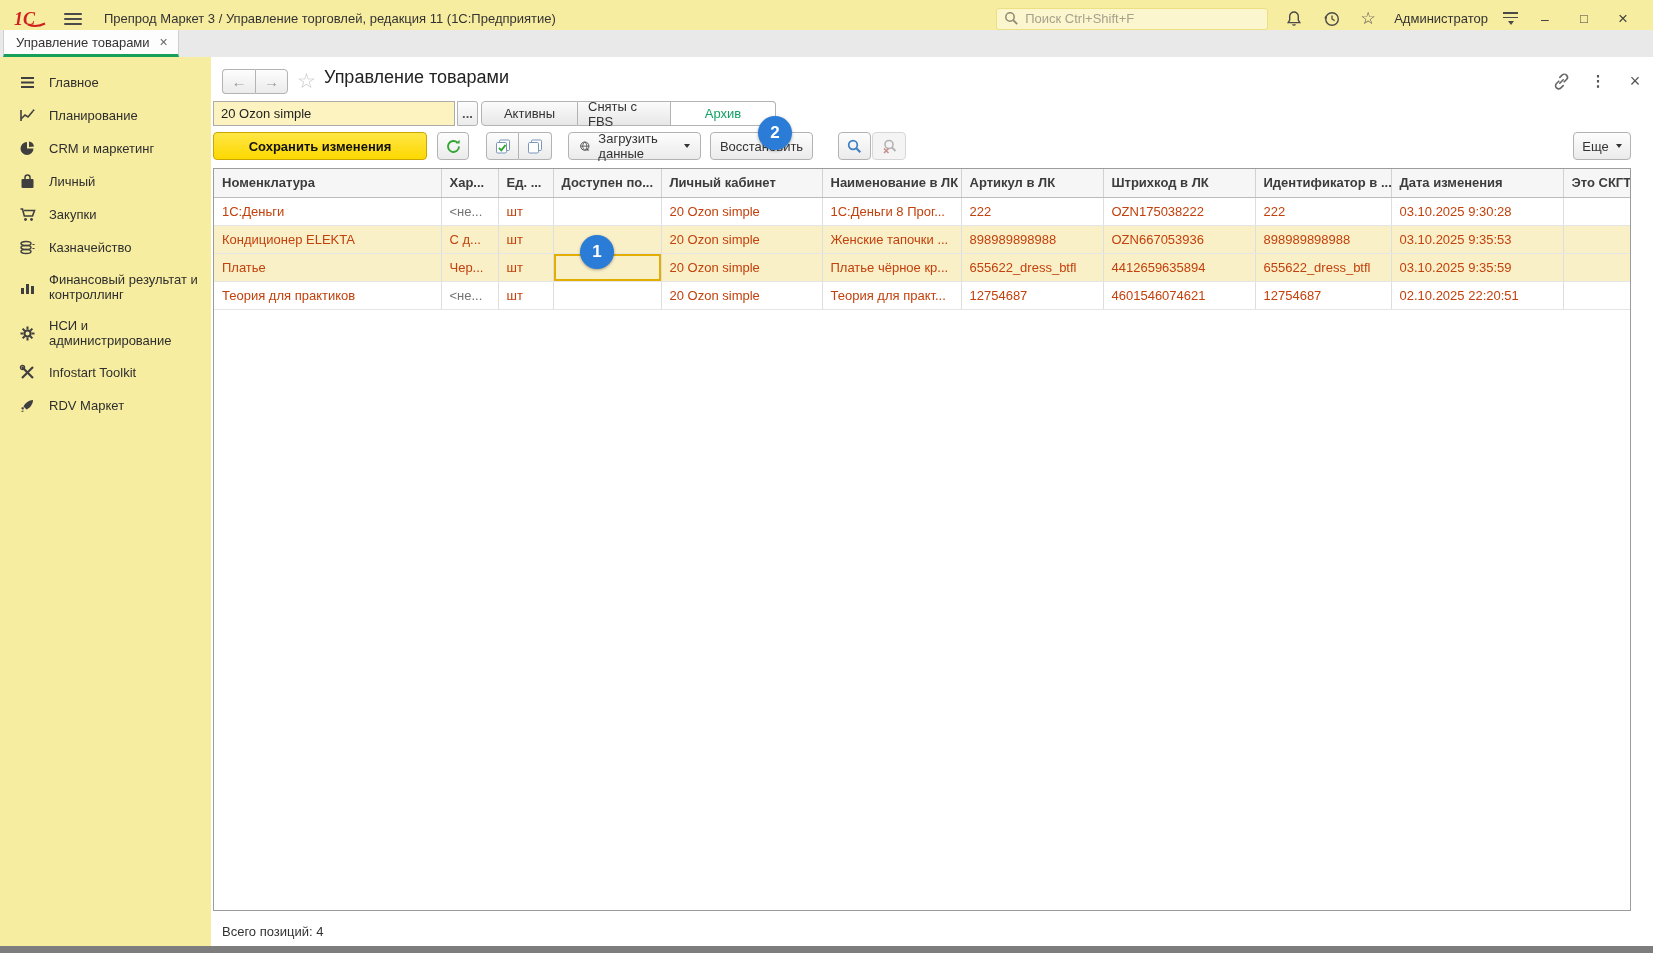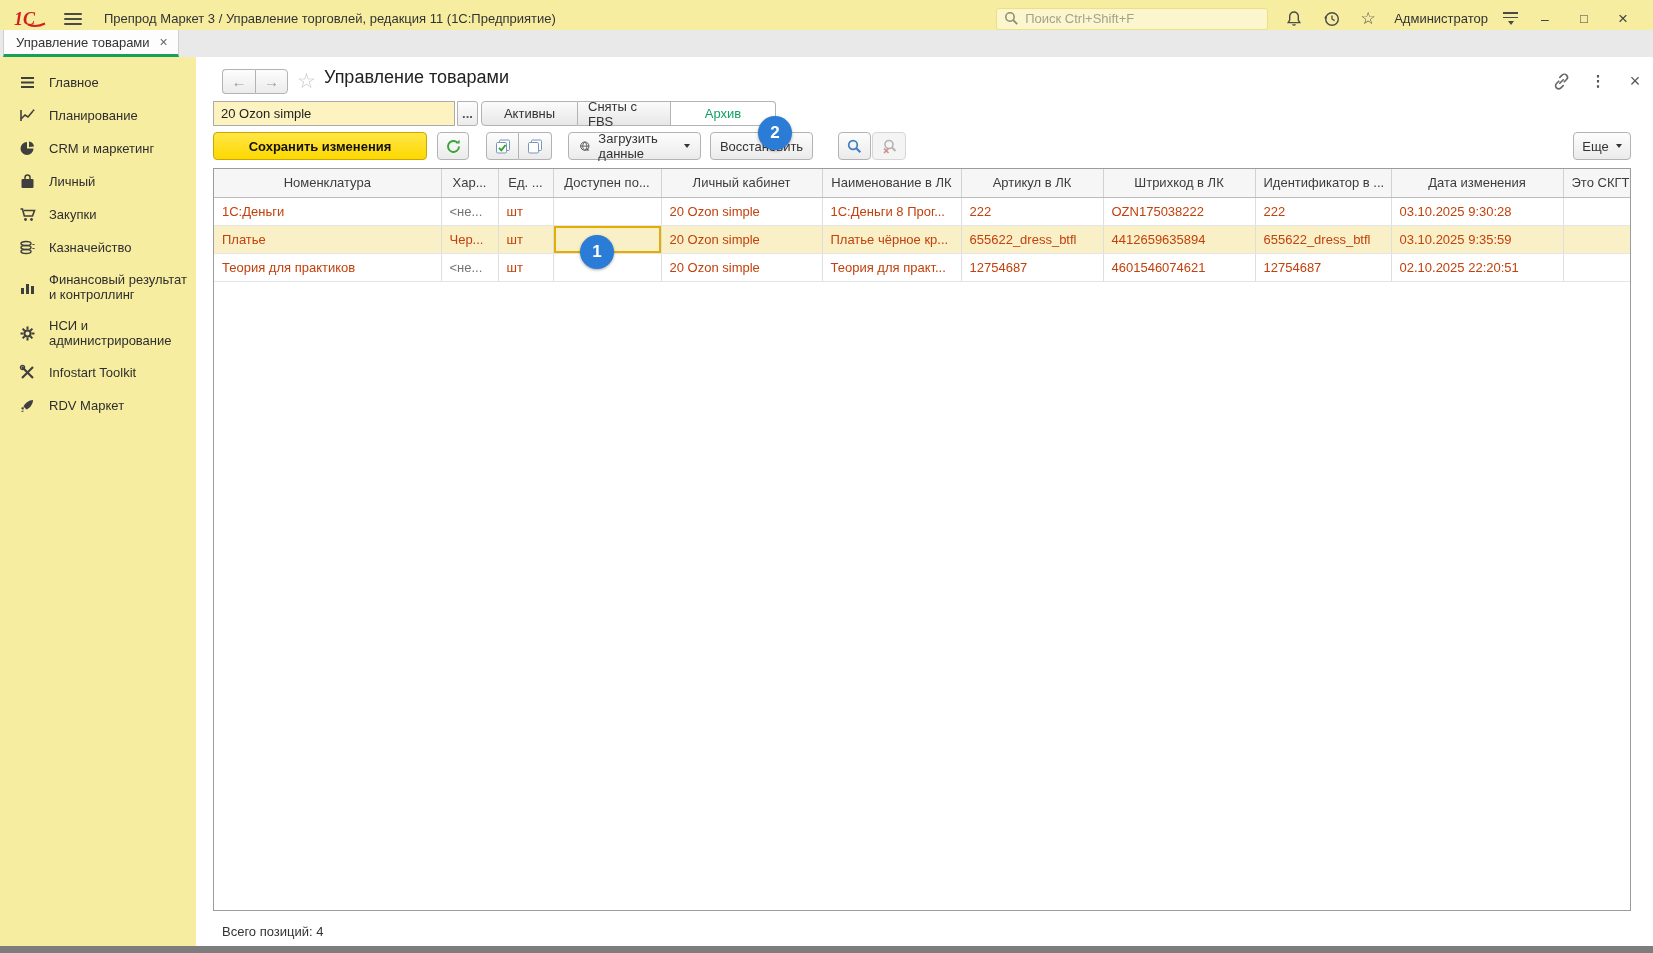--- a/index.html
+++ b/index.html
@@ -30,21 +30,21 @@
   .svc .tri { width:0; height:0; border-left:3.5px solid transparent; border-right:3.5px solid transparent; border-top:4px solid #4a4a4a; background:none; }
 
   
   .tabbar { position:absolute; top:30px; left:0; width:100%; height:27px; background:#e9e9e9; }
   .tab { position:absolute; left:3px; top:0; height:27px; display:flex; align-items:center; gap:10px;
          background:#fdfdfd; border-left:1px solid #cfcfcf; border-right:1px solid #cfcfcf;
          border-bottom:3px solid #17a05a; padding:0 10px 0 12px; color:#333; cursor:pointer; }
   .tab-close { color:#666; font-size:14px; cursor:pointer; }
 
   
-  .sidebar { position:absolute; top:57px; left:0; width:196px; height:889px; background:#f7eda0; padding-top:9px; }
+  .sidebar { position:absolute; top:57px; left:0; width:211px; height:889px; background:#f7eda0; padding-top:9px; }
   .side-item { display:flex; align-items:center; gap:13px; padding:8px 8px 8px 19px; cursor:pointer; }
   .side-item svg { flex:0 0 auto; }
   .side-label { color:#2e2e2e; line-height:15px; }
 
   
   .content { position:absolute; top:57px; left:211px; width:1442px; height:889px; background:#fff; }
 
   .navgroup { position:absolute; left:11px; top:12px; display:flex; }
   .navbtn { width:33px; height:25px; display:flex; align-items:center; justify-content:center;
             background:linear-gradient(#fdfdfd,#ebebeb); border:1px solid #b3b3b3; color:#9a9a9a;
@@ -83,21 +83,21 @@
   .restore-btn { left:499px; width:103px; }
   .search-btn { left:627px; width:33px; padding:0; }
   .cancel-search-btn { left:661px; width:34px; padding:0; background:#f1f1f1; border-color:#c9c9c9; opacity:.75; }
   .more-btn { left:1362px; width:58px; }
   .caret { width:0; height:0; border-left:3.5px solid transparent; border-right:3.5px solid transparent; border-top:4px solid #333; }
 
   
   .grid-wrap { position:absolute; left:2px; top:111px; width:1418px; height:743px; border:1px solid #9c9c9c; background:#fff; overflow:hidden; }
   table { border-collapse:collapse; table-layout:fixed; width:1417px; }
   th { height:28px; background:#f6f6f6; border-right:1px solid #d2d2d2; border-bottom:1px solid #bcbcbc;
-       font-weight:normal; text-align:center; padding:0 8px; color:#3c3c3c; white-space:nowrap; overflow:hidden; }
+       font-weight:bold; text-align:left; padding:0 8px; color:#3c3c3c; white-space:nowrap; overflow:hidden; }
   td { height:28px; border-right:1px solid #dedede; border-bottom:1px solid #e5e5e5; padding:0 8px;
        color:#c2410c; white-space:nowrap; overflow:hidden; }
   th:last-child, td:last-child { border-right:none; }
   tr.modified td { background:#faf0c8; }
   td.muted { color:#737373;margin-top:19px; }
   td.cell-selected { background:#fbe7a3; box-shadow:inset 0 0 0 2px #e3ae00; }
 
   .grid-footer { position:absolute; left:11px; top:867px; color:#333; }
 
   
@@ -366,20 +366,33 @@
             <td></td>
             <td>20 Ozon simple</td>
             <td>1С:Деньги 8 Прог...</td>
             <td>222</td>
             <td>OZN175038222</td>
             <td>222</td>
             <td>03.10.2025 9:30:28</td>
             <td></td>
           </tr>
           <tr class="modified">
+            <td>Кондиционер ELEKTA</td>
+            <td>С д...</td>
+            <td>шт</td>
+            <td></td>
+            <td>20 Ozon simple</td>
+            <td>Женские тапочки ...</td>
+            <td>898989898988</td>
+            <td>OZN667053936</td>
+            <td>898989898988</td>
+            <td>03.10.2025 9:35:53</td>
+            <td></td>
+          </tr>
+          <tr class="modified">
             <td>Платье</td>
             <td>Чер...</td>
             <td>шт</td>
             <td class="cell-selected"></td>
             <td>20 Ozon simple</td>
             <td>Платье чёрное кр...</td>
             <td>655622_dress_btfl</td>
             <td>4412659635894</td>
             <td>655622_dress_btfl</td>
             <td>03.10.2025 9:35:59</td>

